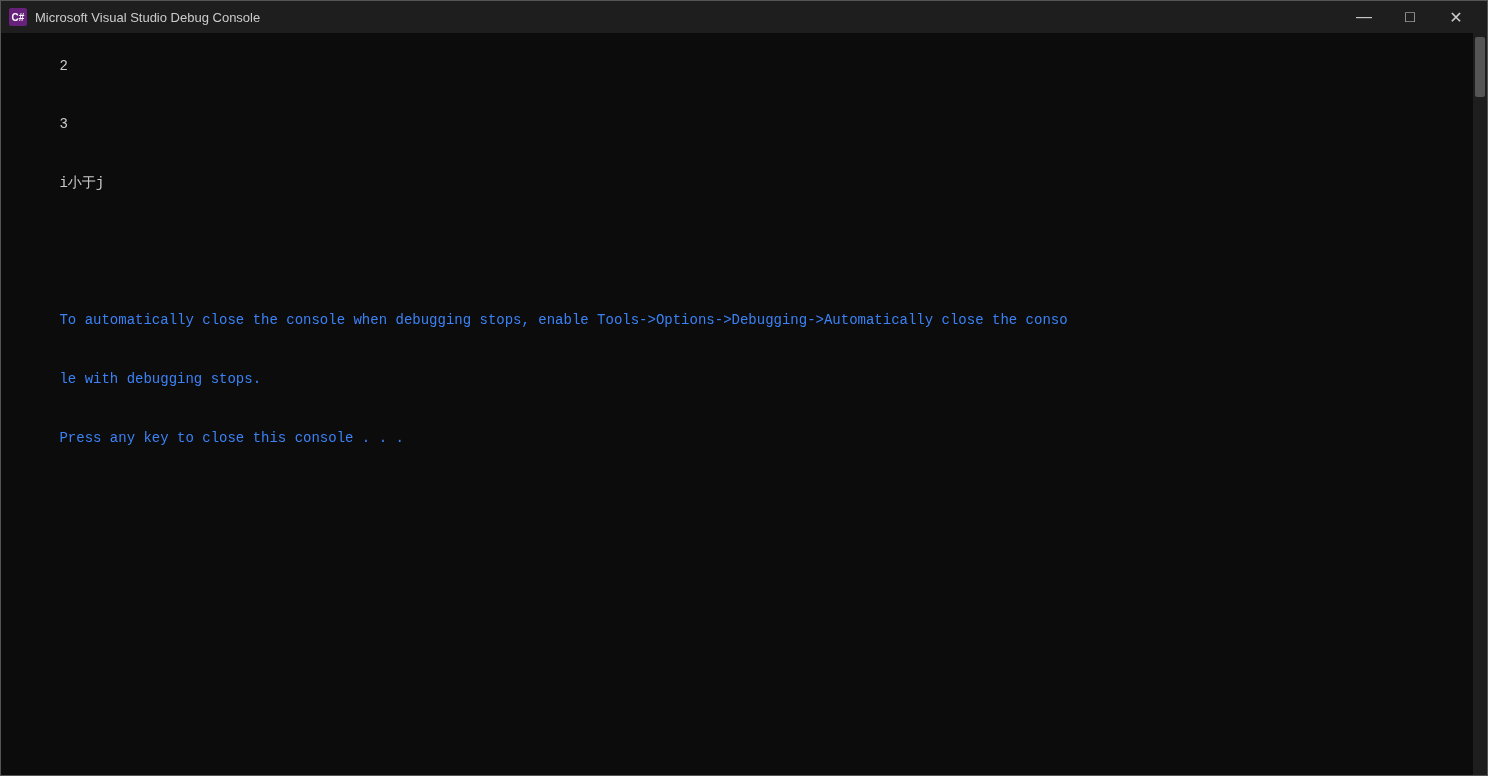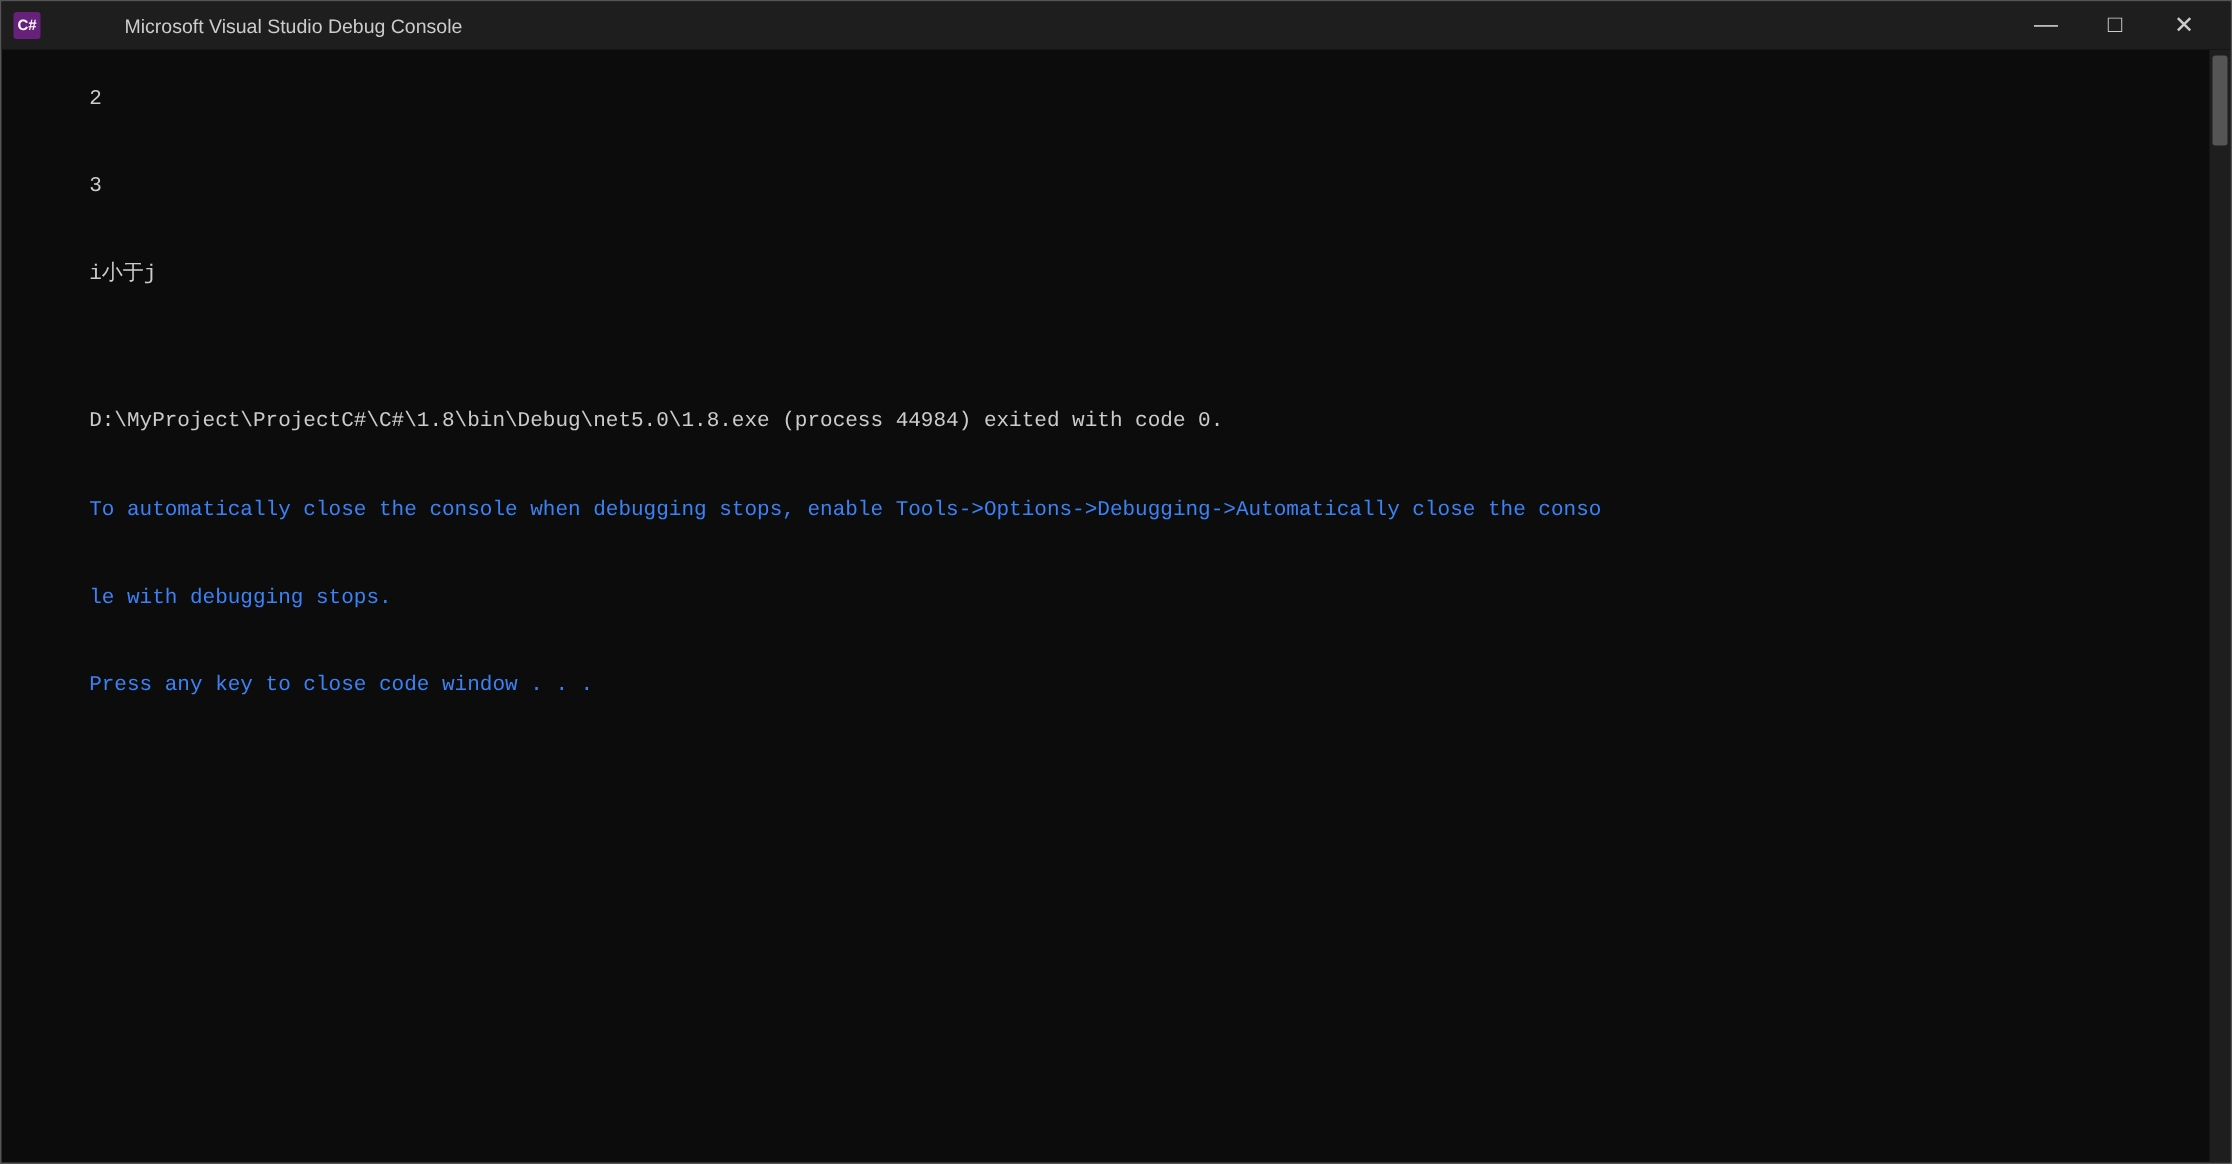--- a/index.html
+++ b/index.html
@@ -54,21 +54,20 @@
       color: white;
       font-weight: bold;
       font-family: Arial, sans-serif;
       flex-shrink: 0;
     }
 
     .title-text {
       color: #cccccc;
       font-size: 13px;
       font-family: 'Segoe UI', Arial, sans-serif;
-      margin-left: 48px;
     }
 
     .window-controls {
       display: flex;
       align-items: center;
       gap: 0;
     }
 
     .win-btn {
       width: 46px;
@@ -151,25 +150,24 @@
 
   <div class="console-area">
     <div class="console-content">
       <span class="line-output">2</span>
       <br>
       <span class="line-output">3</span>
       <br>
       <span class="line-output">i小于j</span>
       <br>
       <br>
-      <span class="line-path">D:\MyProject\ProjectC#\C#\1.8\bin\Debug\net5.0\1.8.exe (process 44984) exited with code 0.</span>
       <br>
       <span class="line-info">To automatically close the console when debugging stops, enable Tools-&gt;Options-&gt;Debugging-&gt;Automatically close the conso</span>
       <br>
       <span class="line-info">le with debugging stops.</span>
       <br>
-      <span class="line-info">Press any key to close code window . . .</span>
+      <span class="line-info">Press any key to close this console . . .</span>
     </div>
     <div class="scrollbar">
       <div class="scrollbar-thumb"></div>
     </div>
   </div>
 </div>
 
 </body></html>

